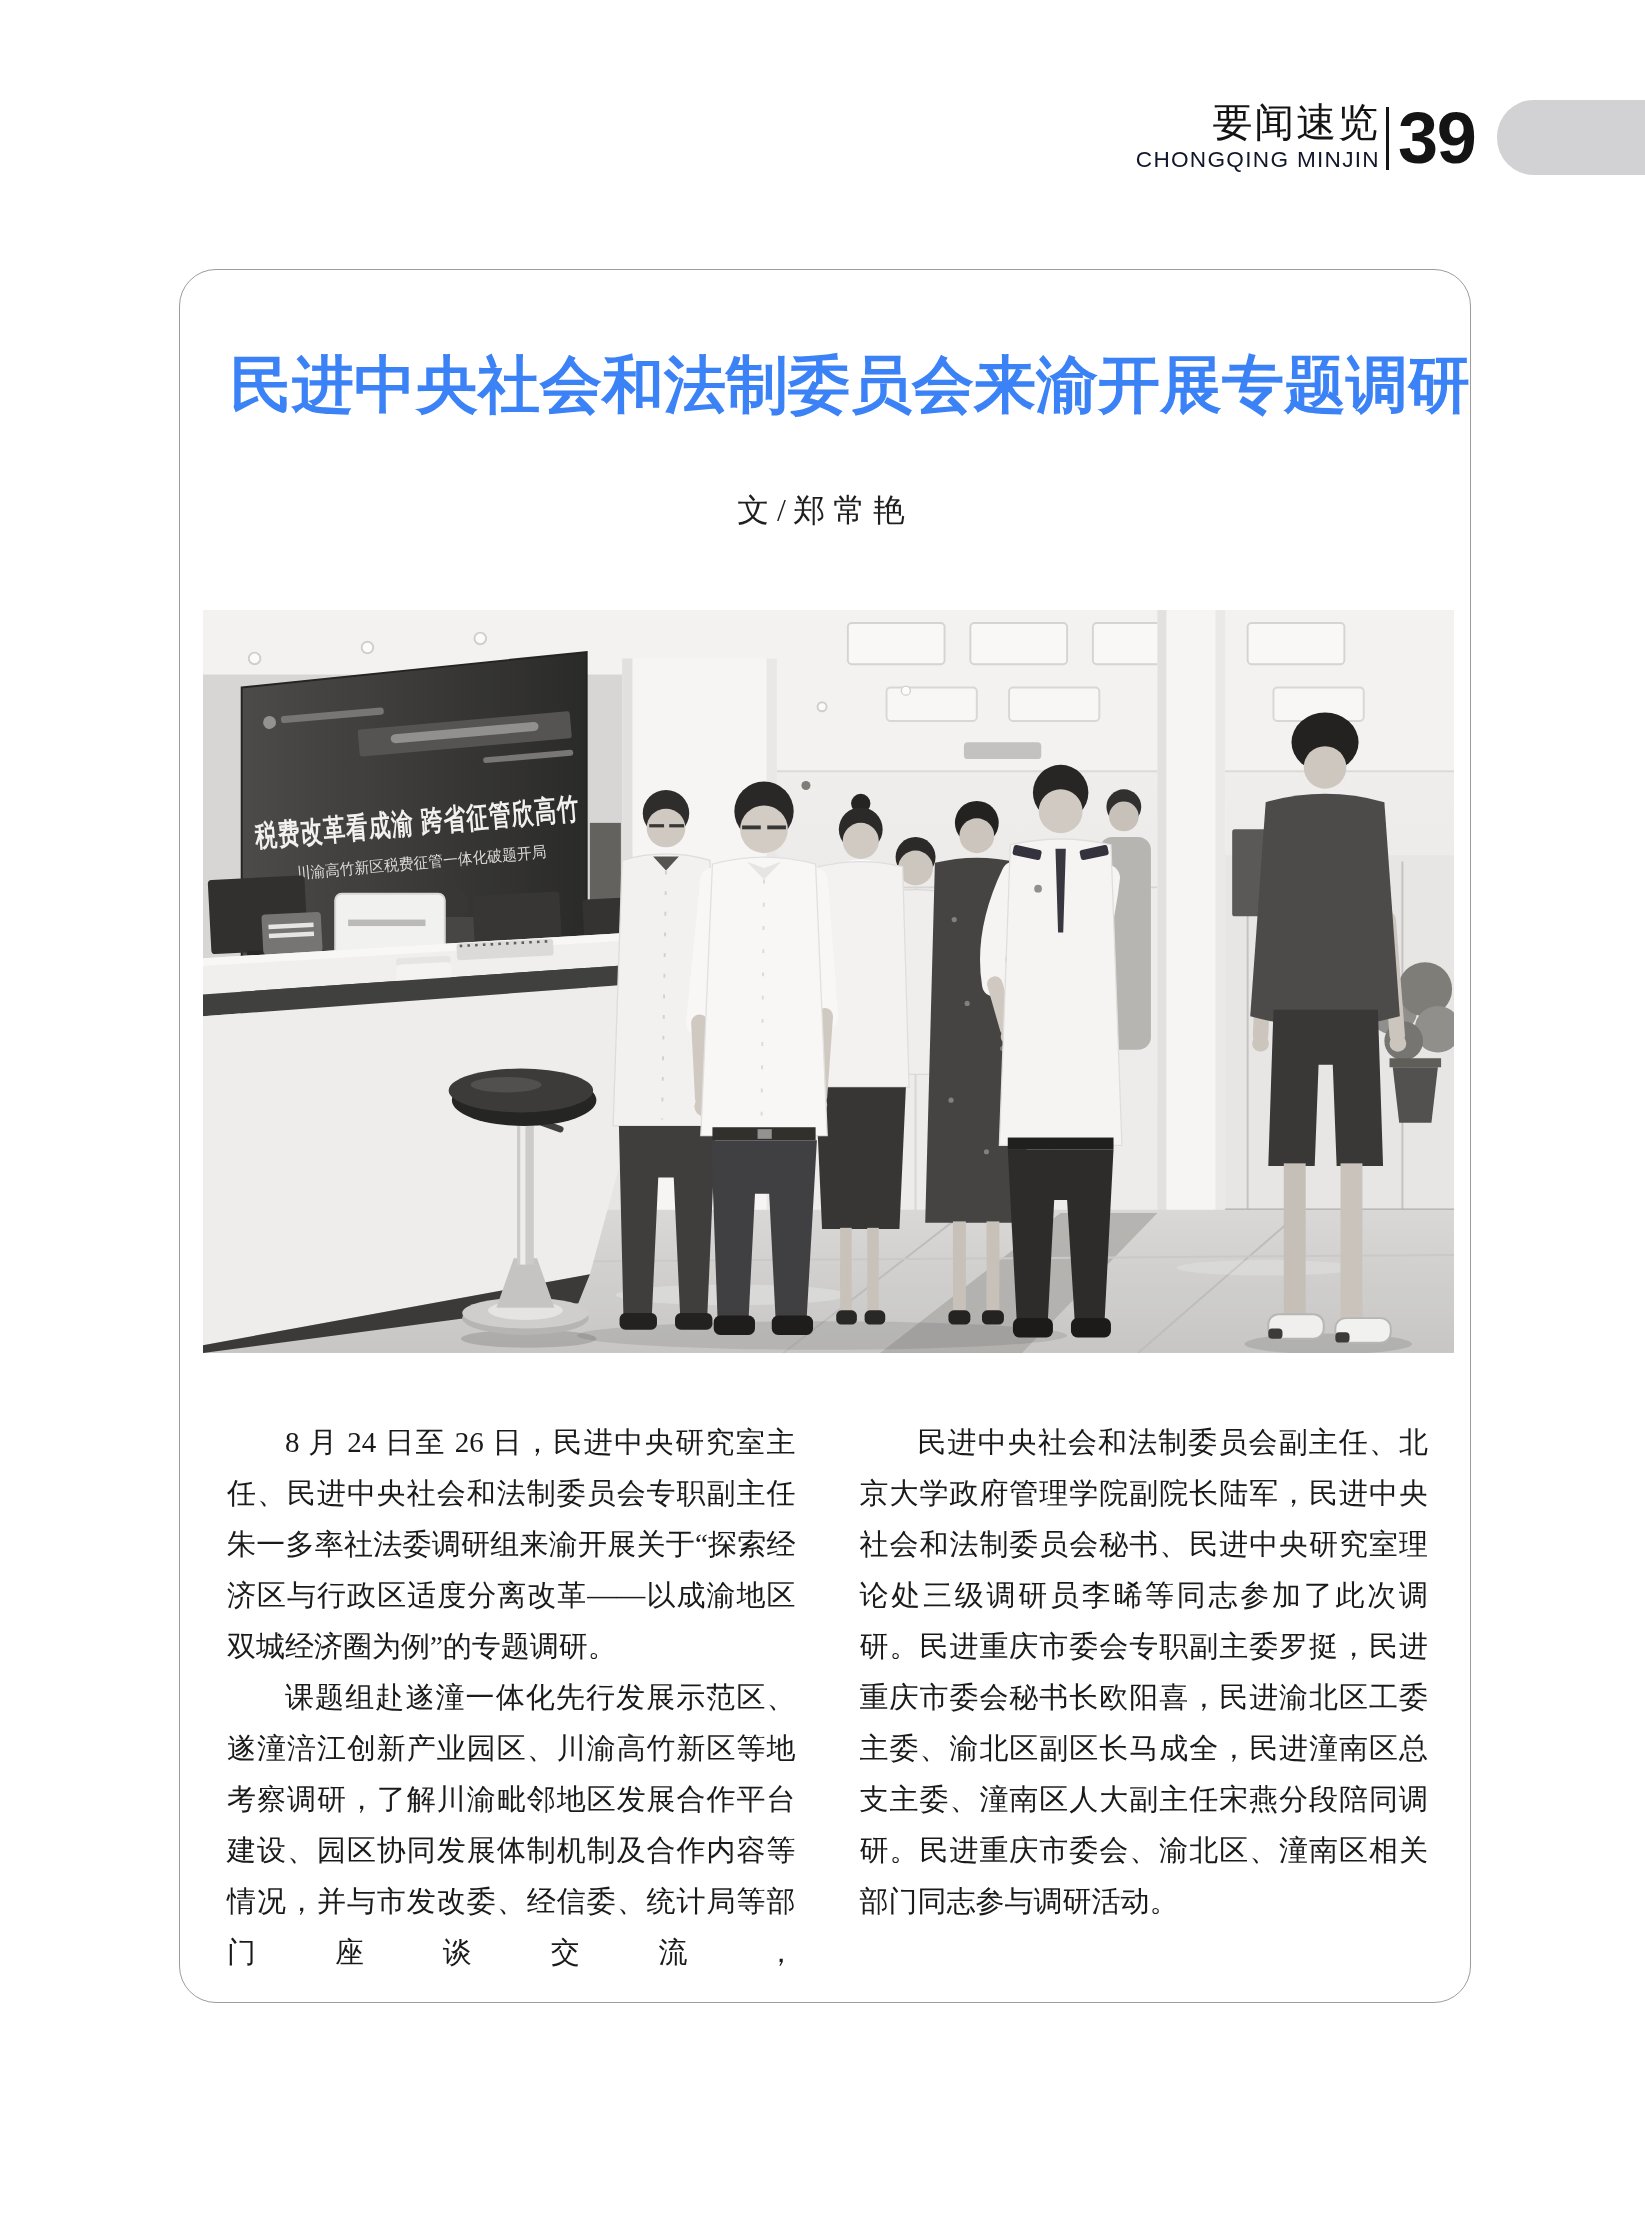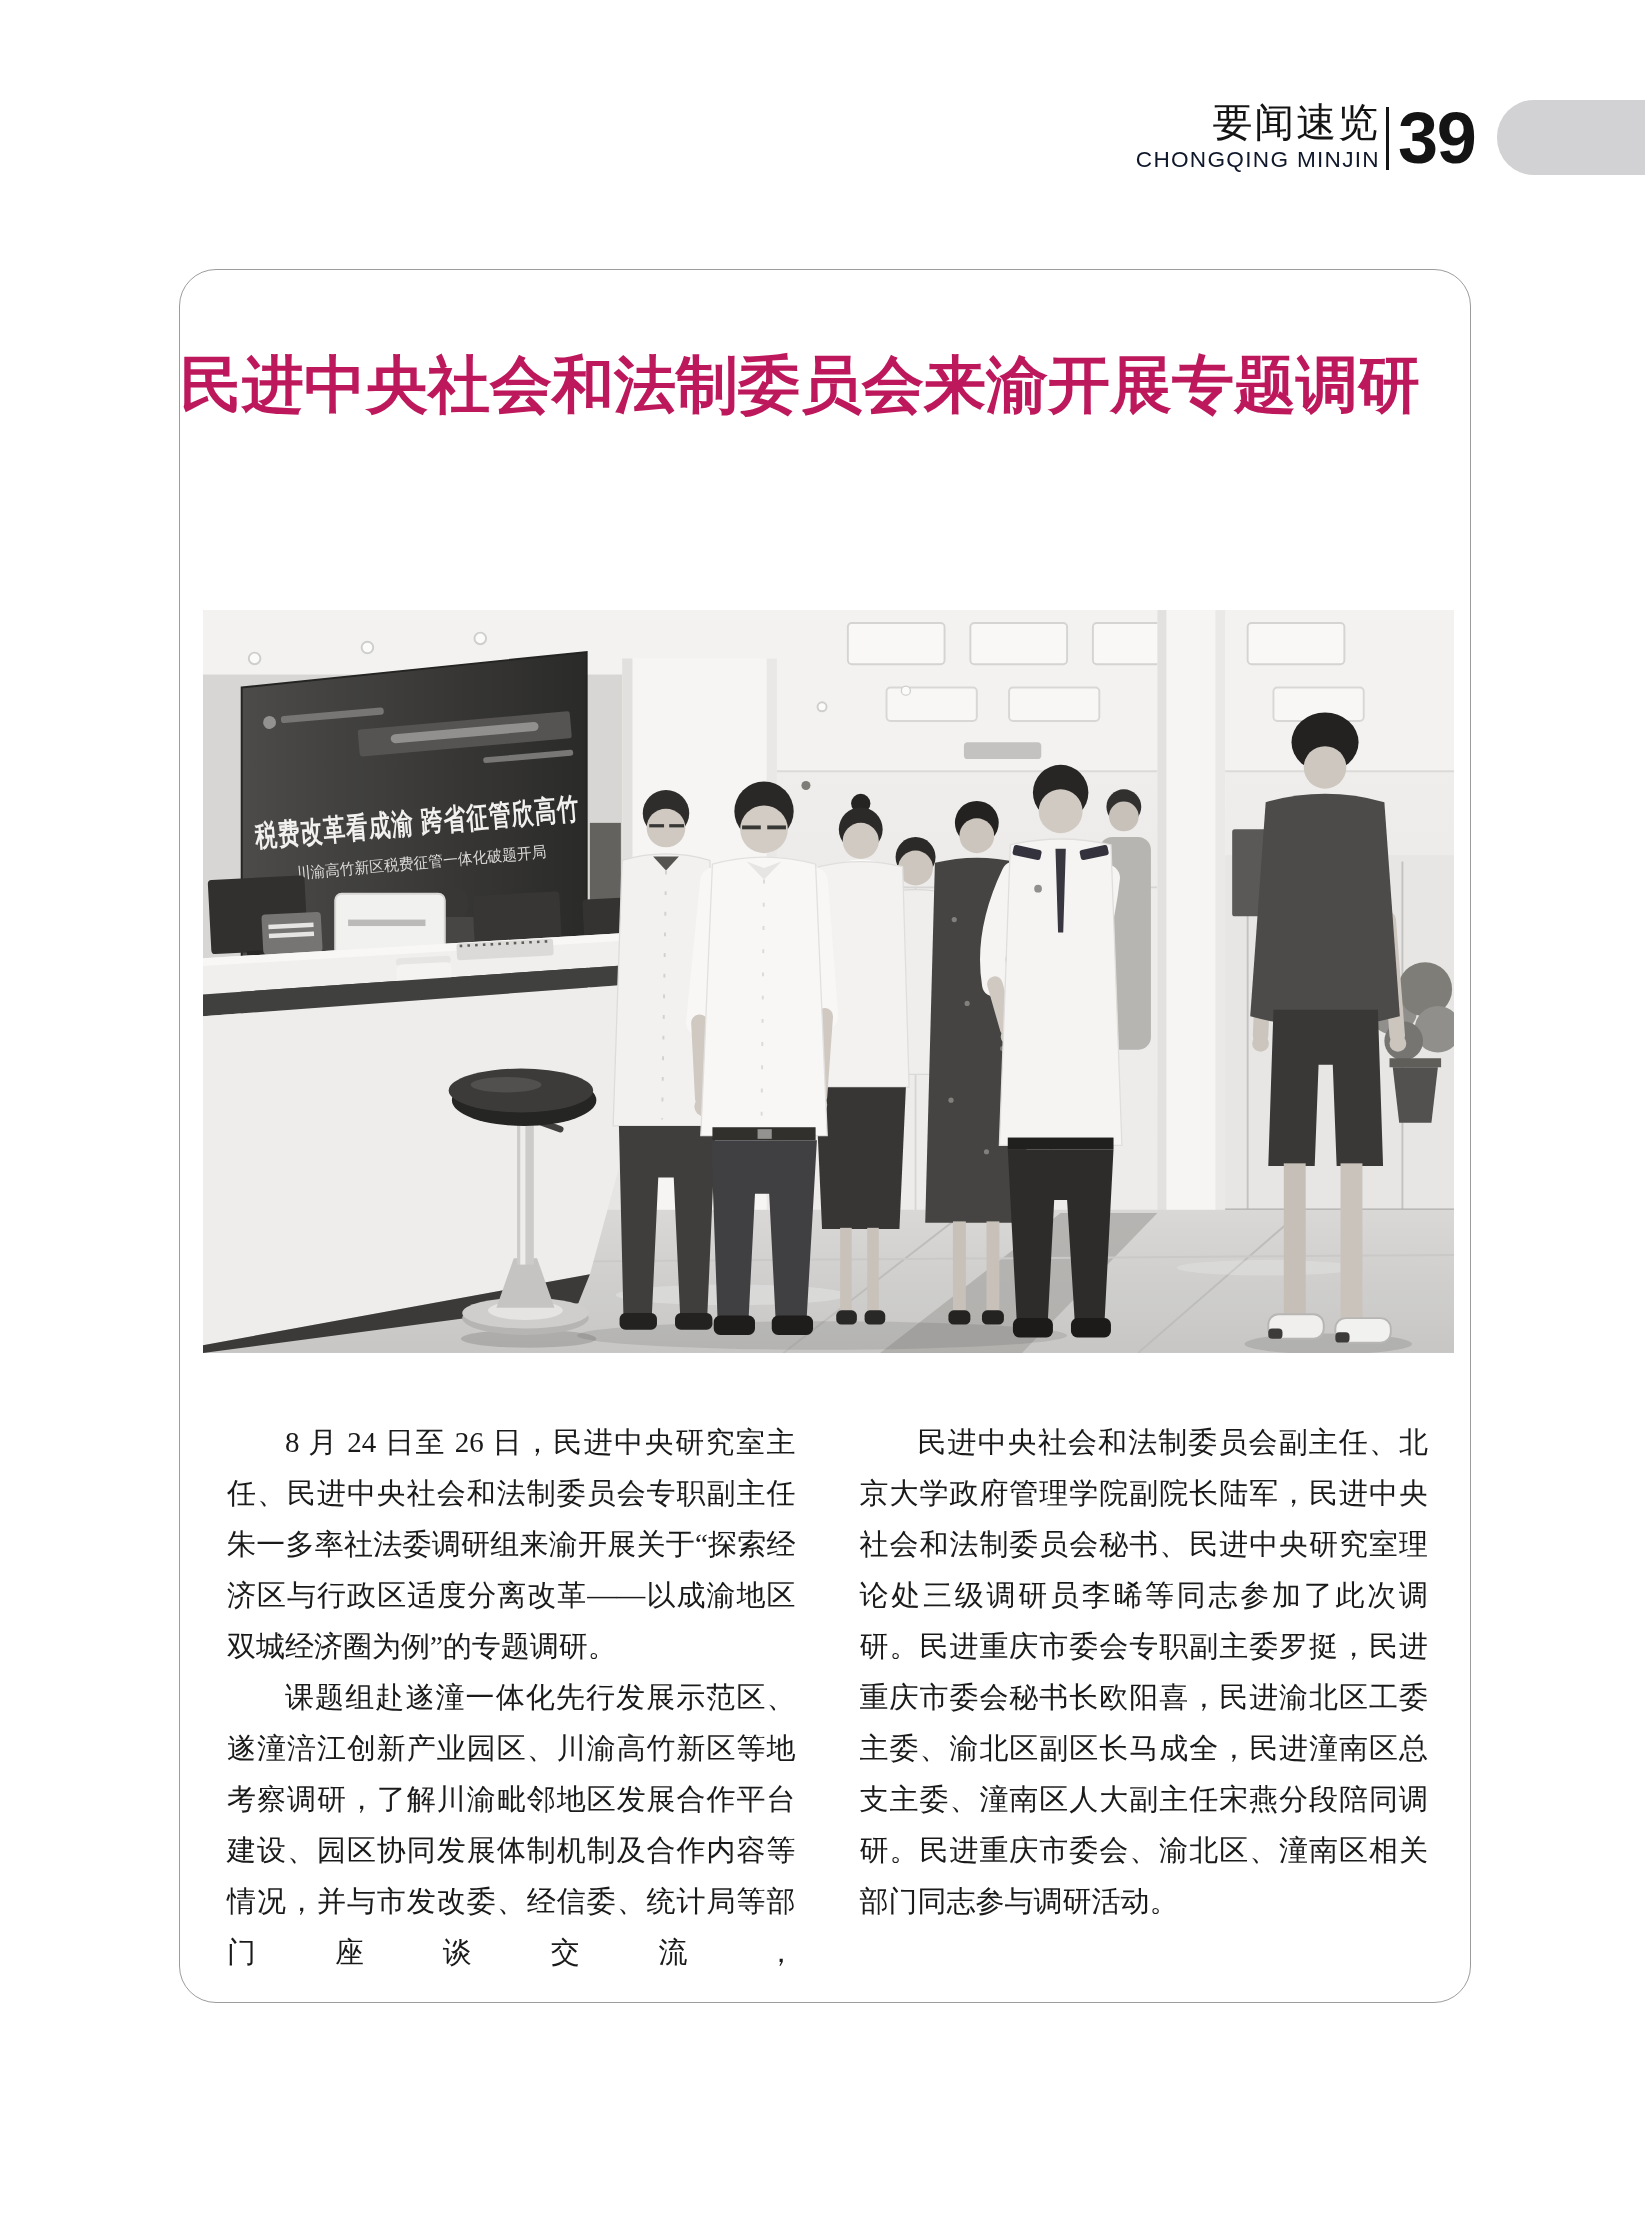--- a/index.html
+++ b/index.html
@@ -26,22 +26,22 @@
   .hdr-tab{
     position:absolute;left:1497px;top:100px;width:148px;height:75px;
     background:#d2d2d4;border-radius:37px 0 0 37px;
   }
   
   .card{
     position:absolute;left:179px;top:269px;width:1290px;height:1732px;
     border:1.9px solid #9c9c9c;border-radius:37px;background:#ffffff;
   }
   .card .title{
-    position:absolute;top:84px;left:0;width:100%;text-align:left;
-    font-size:62px;font-weight:bold;color:#be185d;white-space:nowrap;letter-spacing:0px;
+    position:absolute;top:84px;left:0;width:100%;text-align:right;
+    font-size:62px;font-weight:bold;color:#3b82f6;white-space:nowrap;letter-spacing:0px;
     font-family:"Liberation Sans",sans-serif;line-height:1;
   }
   .card .byline{
     position:absolute;top:224px;left:0;width:100%;text-align:center;
     font-size:32px;color:#1f1f1f;letter-spacing:7.7px;
     font-family:"Liberation Serif",serif;line-height:1;
   }
   .photo{
     position:absolute;left:22.6px;top:340px;width:1251px;height:743px;display:block;
   }
@@ -59,20 +59,21 @@
 <body>
 
 <div class="hdr-section">要闻速览</div>
 <div class="hdr-mag">CHONGQING MINJIN</div>
 <div class="hdr-divider"></div>
 <div class="hdr-page">39</div>
 <div class="hdr-tab"></div>
 
 <div class="card">
   <div class="title">民进中央社会和法制委员会来渝开展专题调研</div>
+  <div class="byline">文/郑常艳</div>
 
   <svg class="photo" viewBox="0 0 1940 1152" xmlns="http://www.w3.org/2000/svg">
     <defs>
       <linearGradient id="gWall" x1="0" y1="0" x2="0" y2="1">
         <stop offset="0" stop-color="#f4f3f1"></stop>
           <stop offset="1" stop-color="#e7e6e4"></stop>
       </linearGradient>
       <linearGradient id="gScreen" x1="0" y1="0" x2="1" y2="0">
         <stop offset="0" stop-color="#413f3d"></stop>
           <stop offset="1" stop-color="#1c1c1a"></stop>

